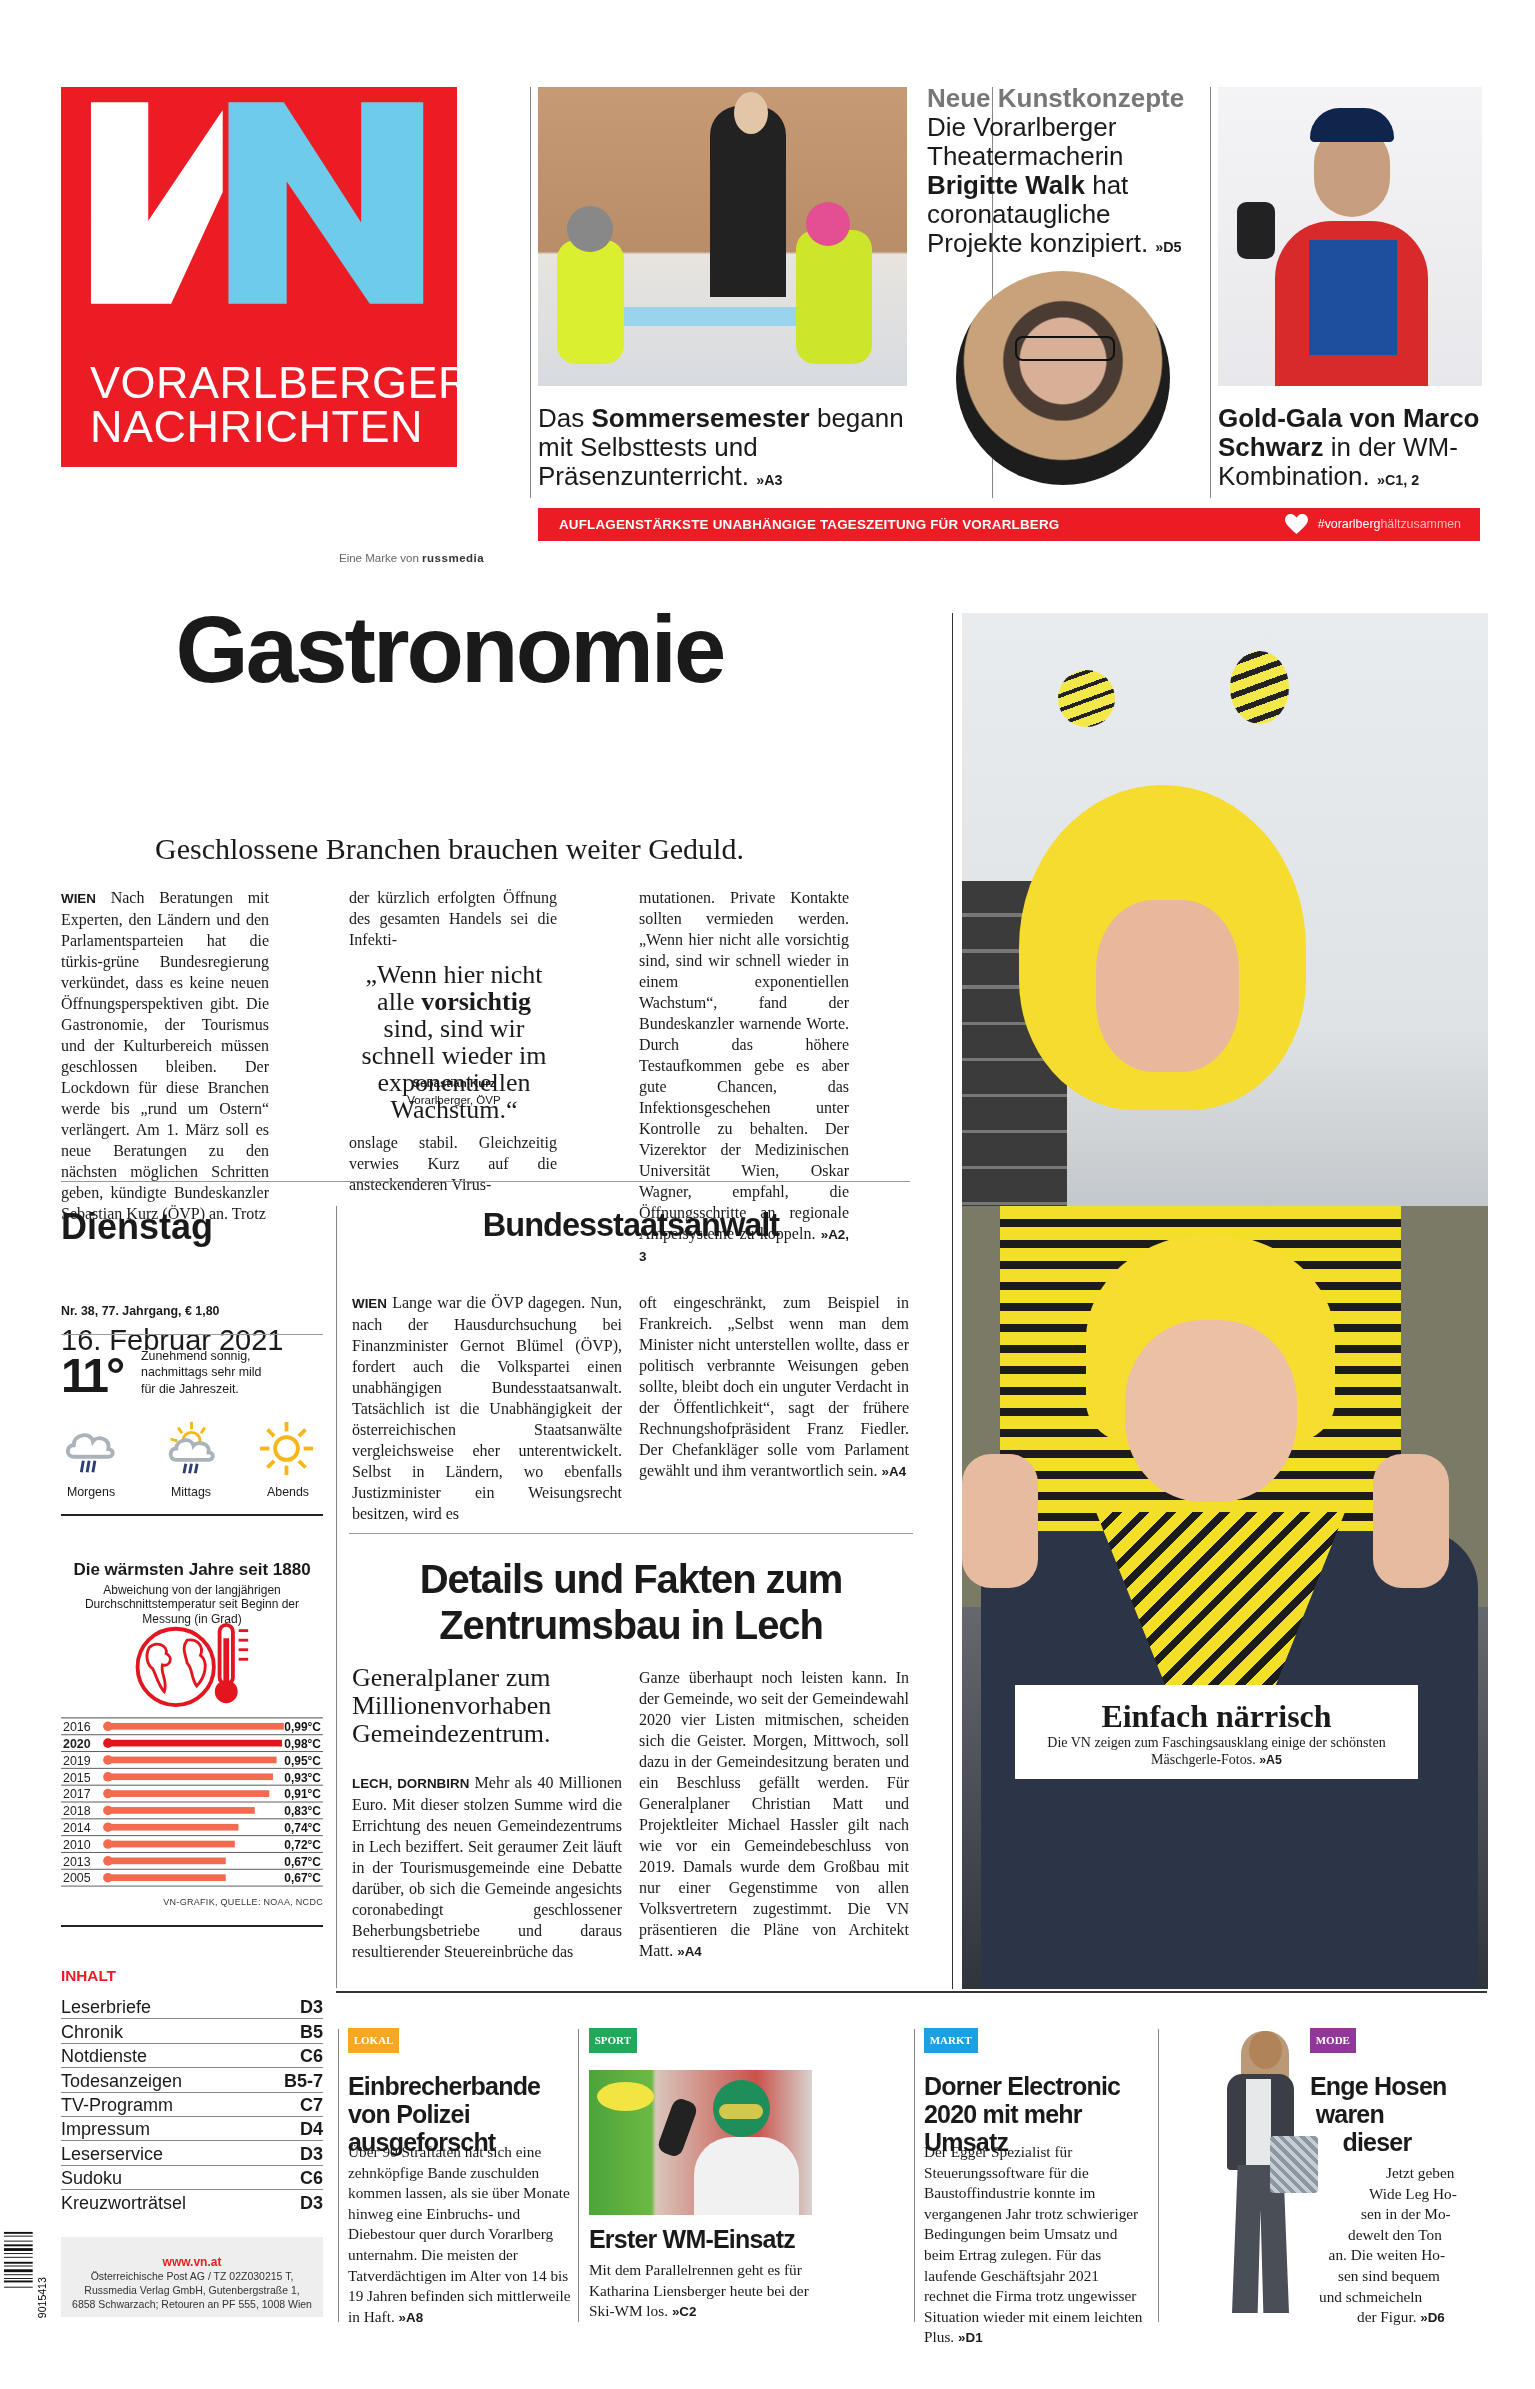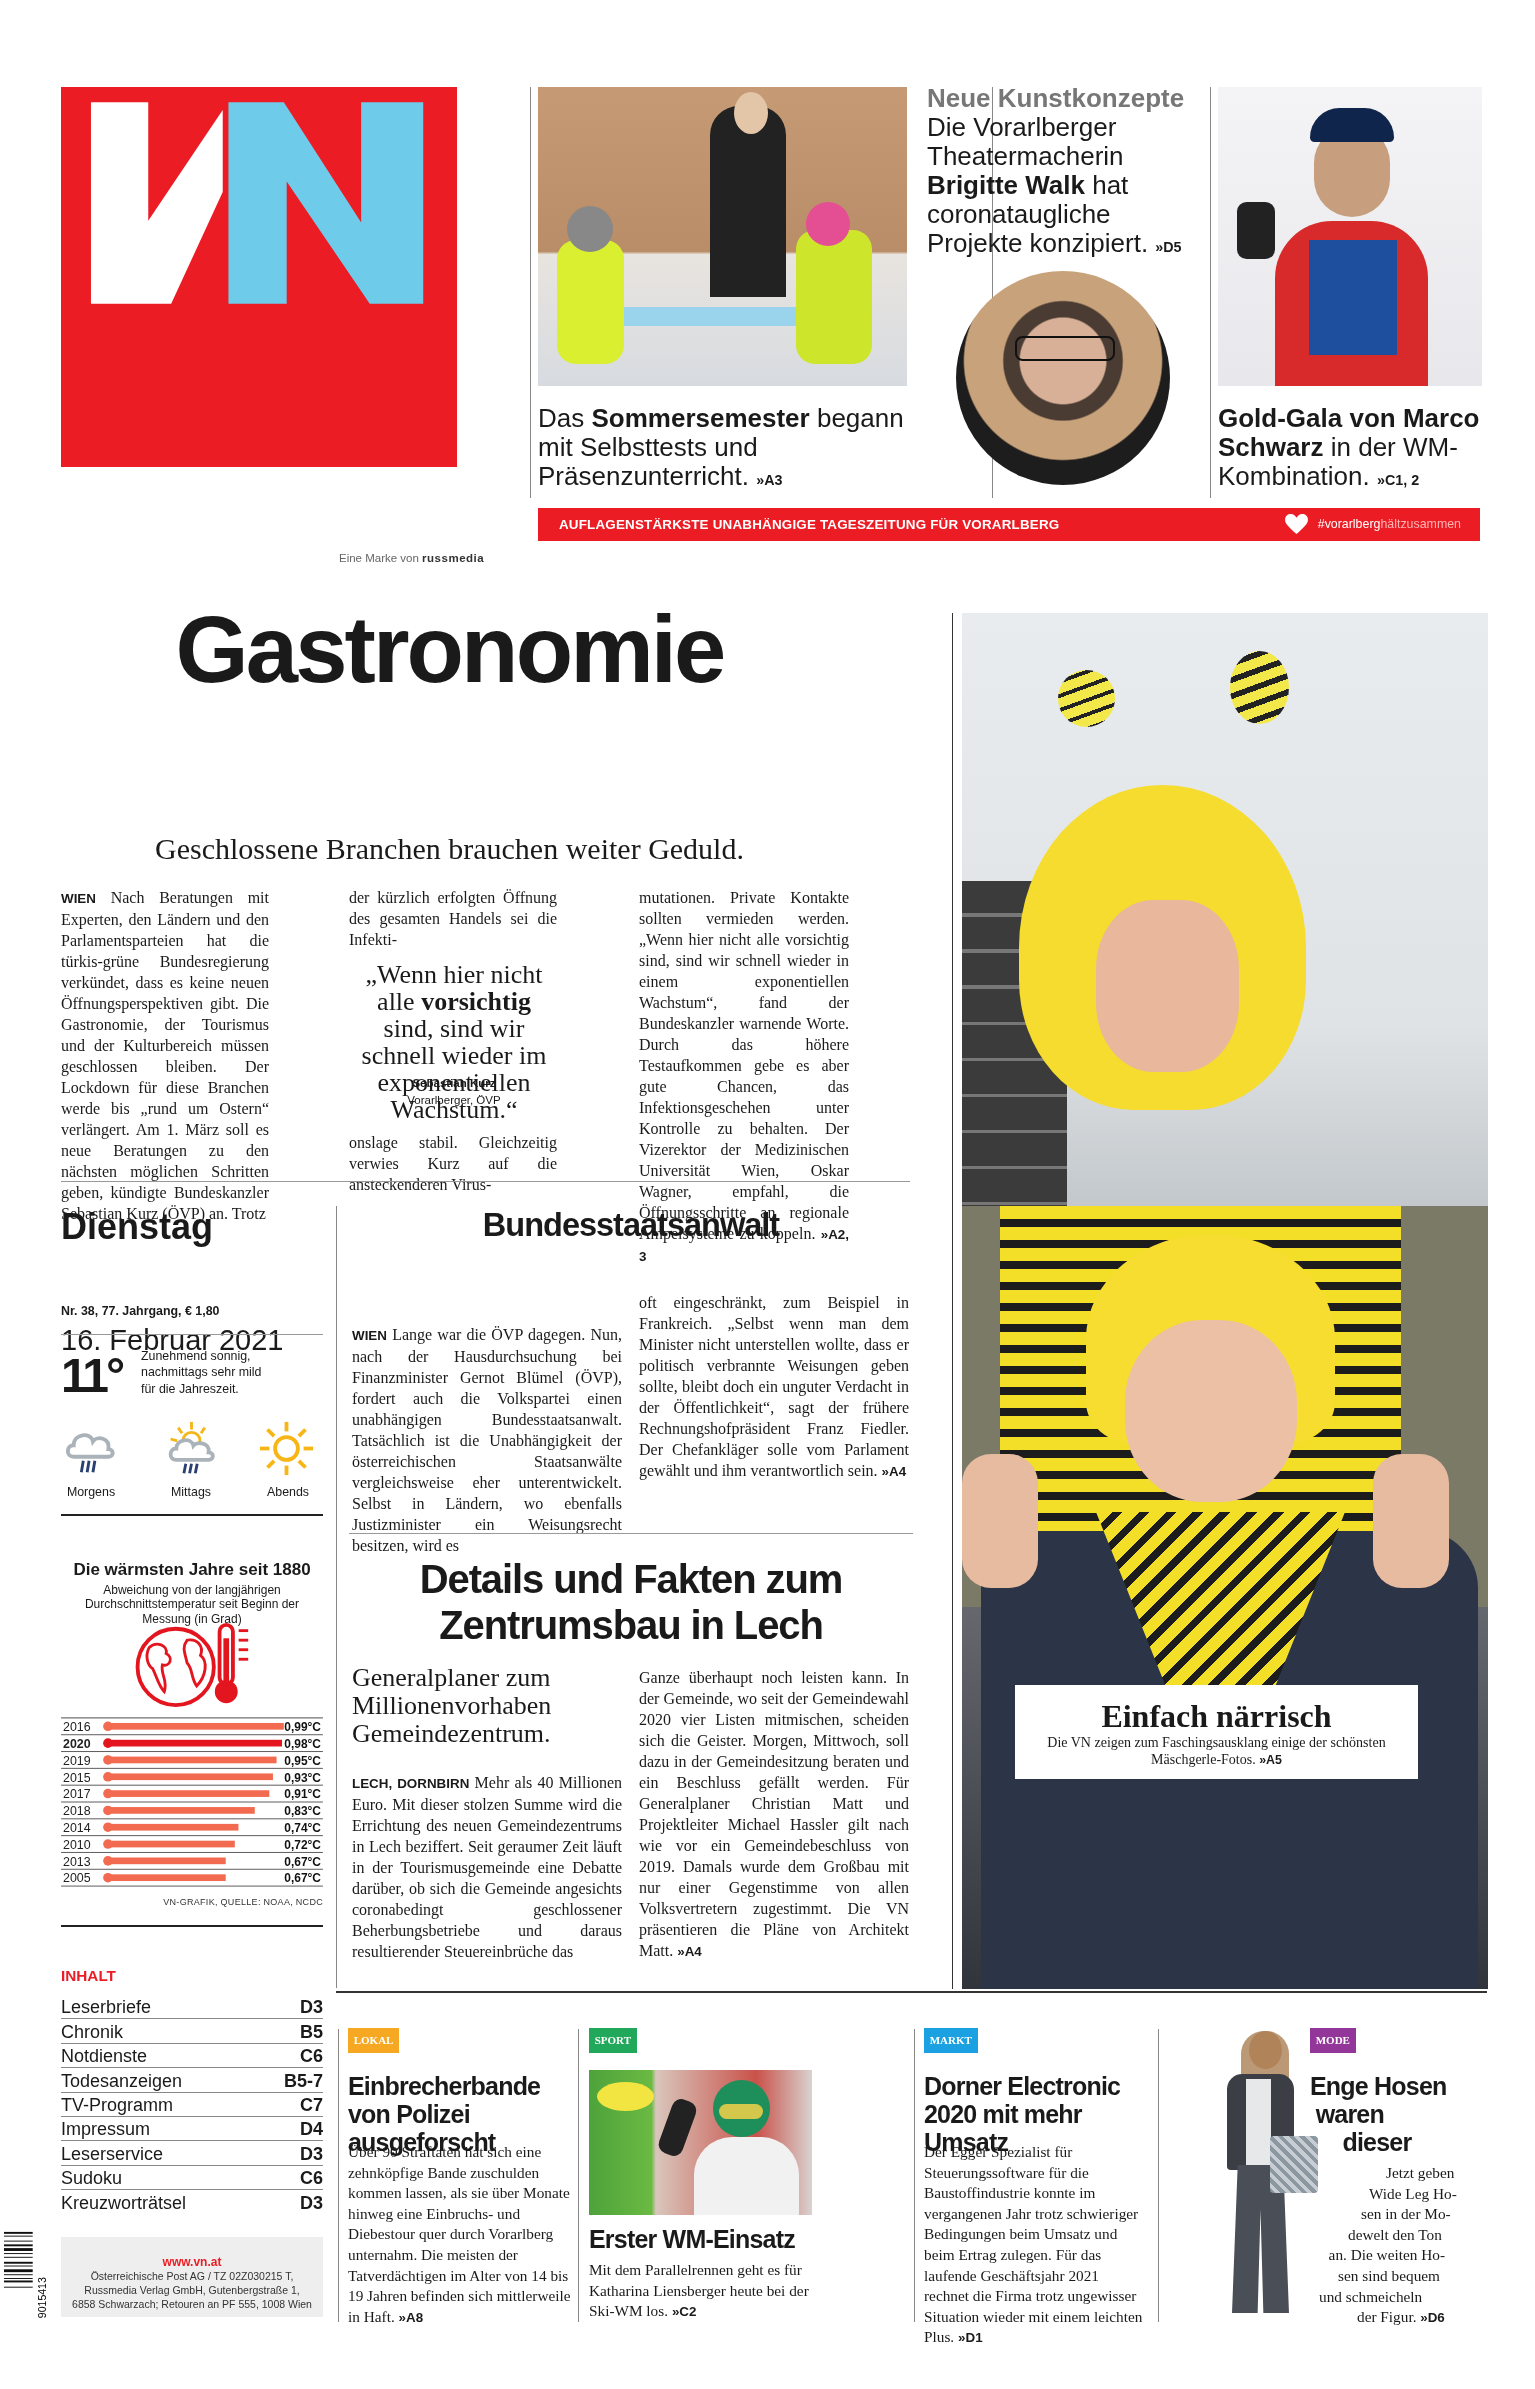--- a/index.html
+++ b/index.html
@@ -76,20 +76,24 @@
   .bt{position:absolute;font-size:15.3px;line-height:20.6px;}
 </style>
 </head>
 <body>
 
 <div id="logo" class="abs">
   <svg width="396" height="380" viewBox="0 0 414 398">
     <polygon points="31,16 91,16 91,140 169,24 169,110 115,227 31,227" fill="#fff"></polygon>
     <polygon points="175,16 233,16 314,142 314,16 379,16 379,227 323,227 236,99 236,227 175,227" fill="#6fcbea"></polygon>
   </svg>
+  <div class="name">
+    <div>VORARLBERGER</div>
+    <div>NACHRICHTEN</div>
+  </div>
 </div>
 <div id="brand-note" class="abs">
   <span>Eine Marke von</span>
   <b>russmedia</b>
 </div>
 
 <div class="vline" style="left:530px;top:87px;height:411px;"></div>
 <div class="vline" style="left:992px;top:87px;height:411px;"></div>
 <div class="vline" style="left:1210px;top:87px;height:411px;"></div>
 
@@ -370,21 +374,21 @@
   <div>Österreichische Post AG / TZ 02Z030215 T,</div>
   <div>Russmedia Verlag GmbH, Gutenbergstraße 1,</div>
   <div>6858 Schwarzach; Retouren an PF 555, 1008 Wien</div>
 </div>
 
 <div class="vline" style="left:336px;top:1206px;height:782px;background:#888;"></div>
 
 <div class="h2" style="left:349px;top:1206px;width:564px;">
   <div>Bundesstaatsanwalt</div>
 </div>
-<div class="body-text" style="left:352px;top:1292px;width:270px;margin-top:32px;">
+<div class="body-text" style="left:352px;top:1292px;width:270px;">
   <b class="loc">WIEN</b>
   <span>Lange war die ÖVP dagegen. Nun, nach der Hausdurchsuchung bei Finanzminister Gernot Blümel (ÖVP), fordert auch die Volkspartei einen unabhängigen Bundesstaatsanwalt. Tatsächlich ist die Unabhängigkeit der österreichischen Staatsanwälte vergleichsweise eher unterentwickelt. Selbst in Ländern, wo ebenfalls Justizminister ein Weisungsrecht besitzen, wird es</span>
 </div>
 <div class="body-text" style="left:639px;top:1292px;width:270px;">
   <span>oft eingeschränkt, zum Beispiel in Frankreich. „Selbst wenn man dem Minister nicht unterstellen wollte, dass er politisch verbrannte Weisungen geben sollte, bleibt doch ein unguter Verdacht in der Öffentlichkeit“, sagt der frühere Rechnungshofpräsident Franz Fiedler. Der Chefankläger solle vom Parlament gewählt und ihm verantwortlich sein.</span>
   <b class="sans" style="font-size:13.4px;">»A4</b>
 </div>
 <div class="hline" style="left:349px;top:1533px;width:564px;height:1px;background:#999;"></div>
 
 <div class="h2b" style="left:349px;top:1556px;width:564px;">

